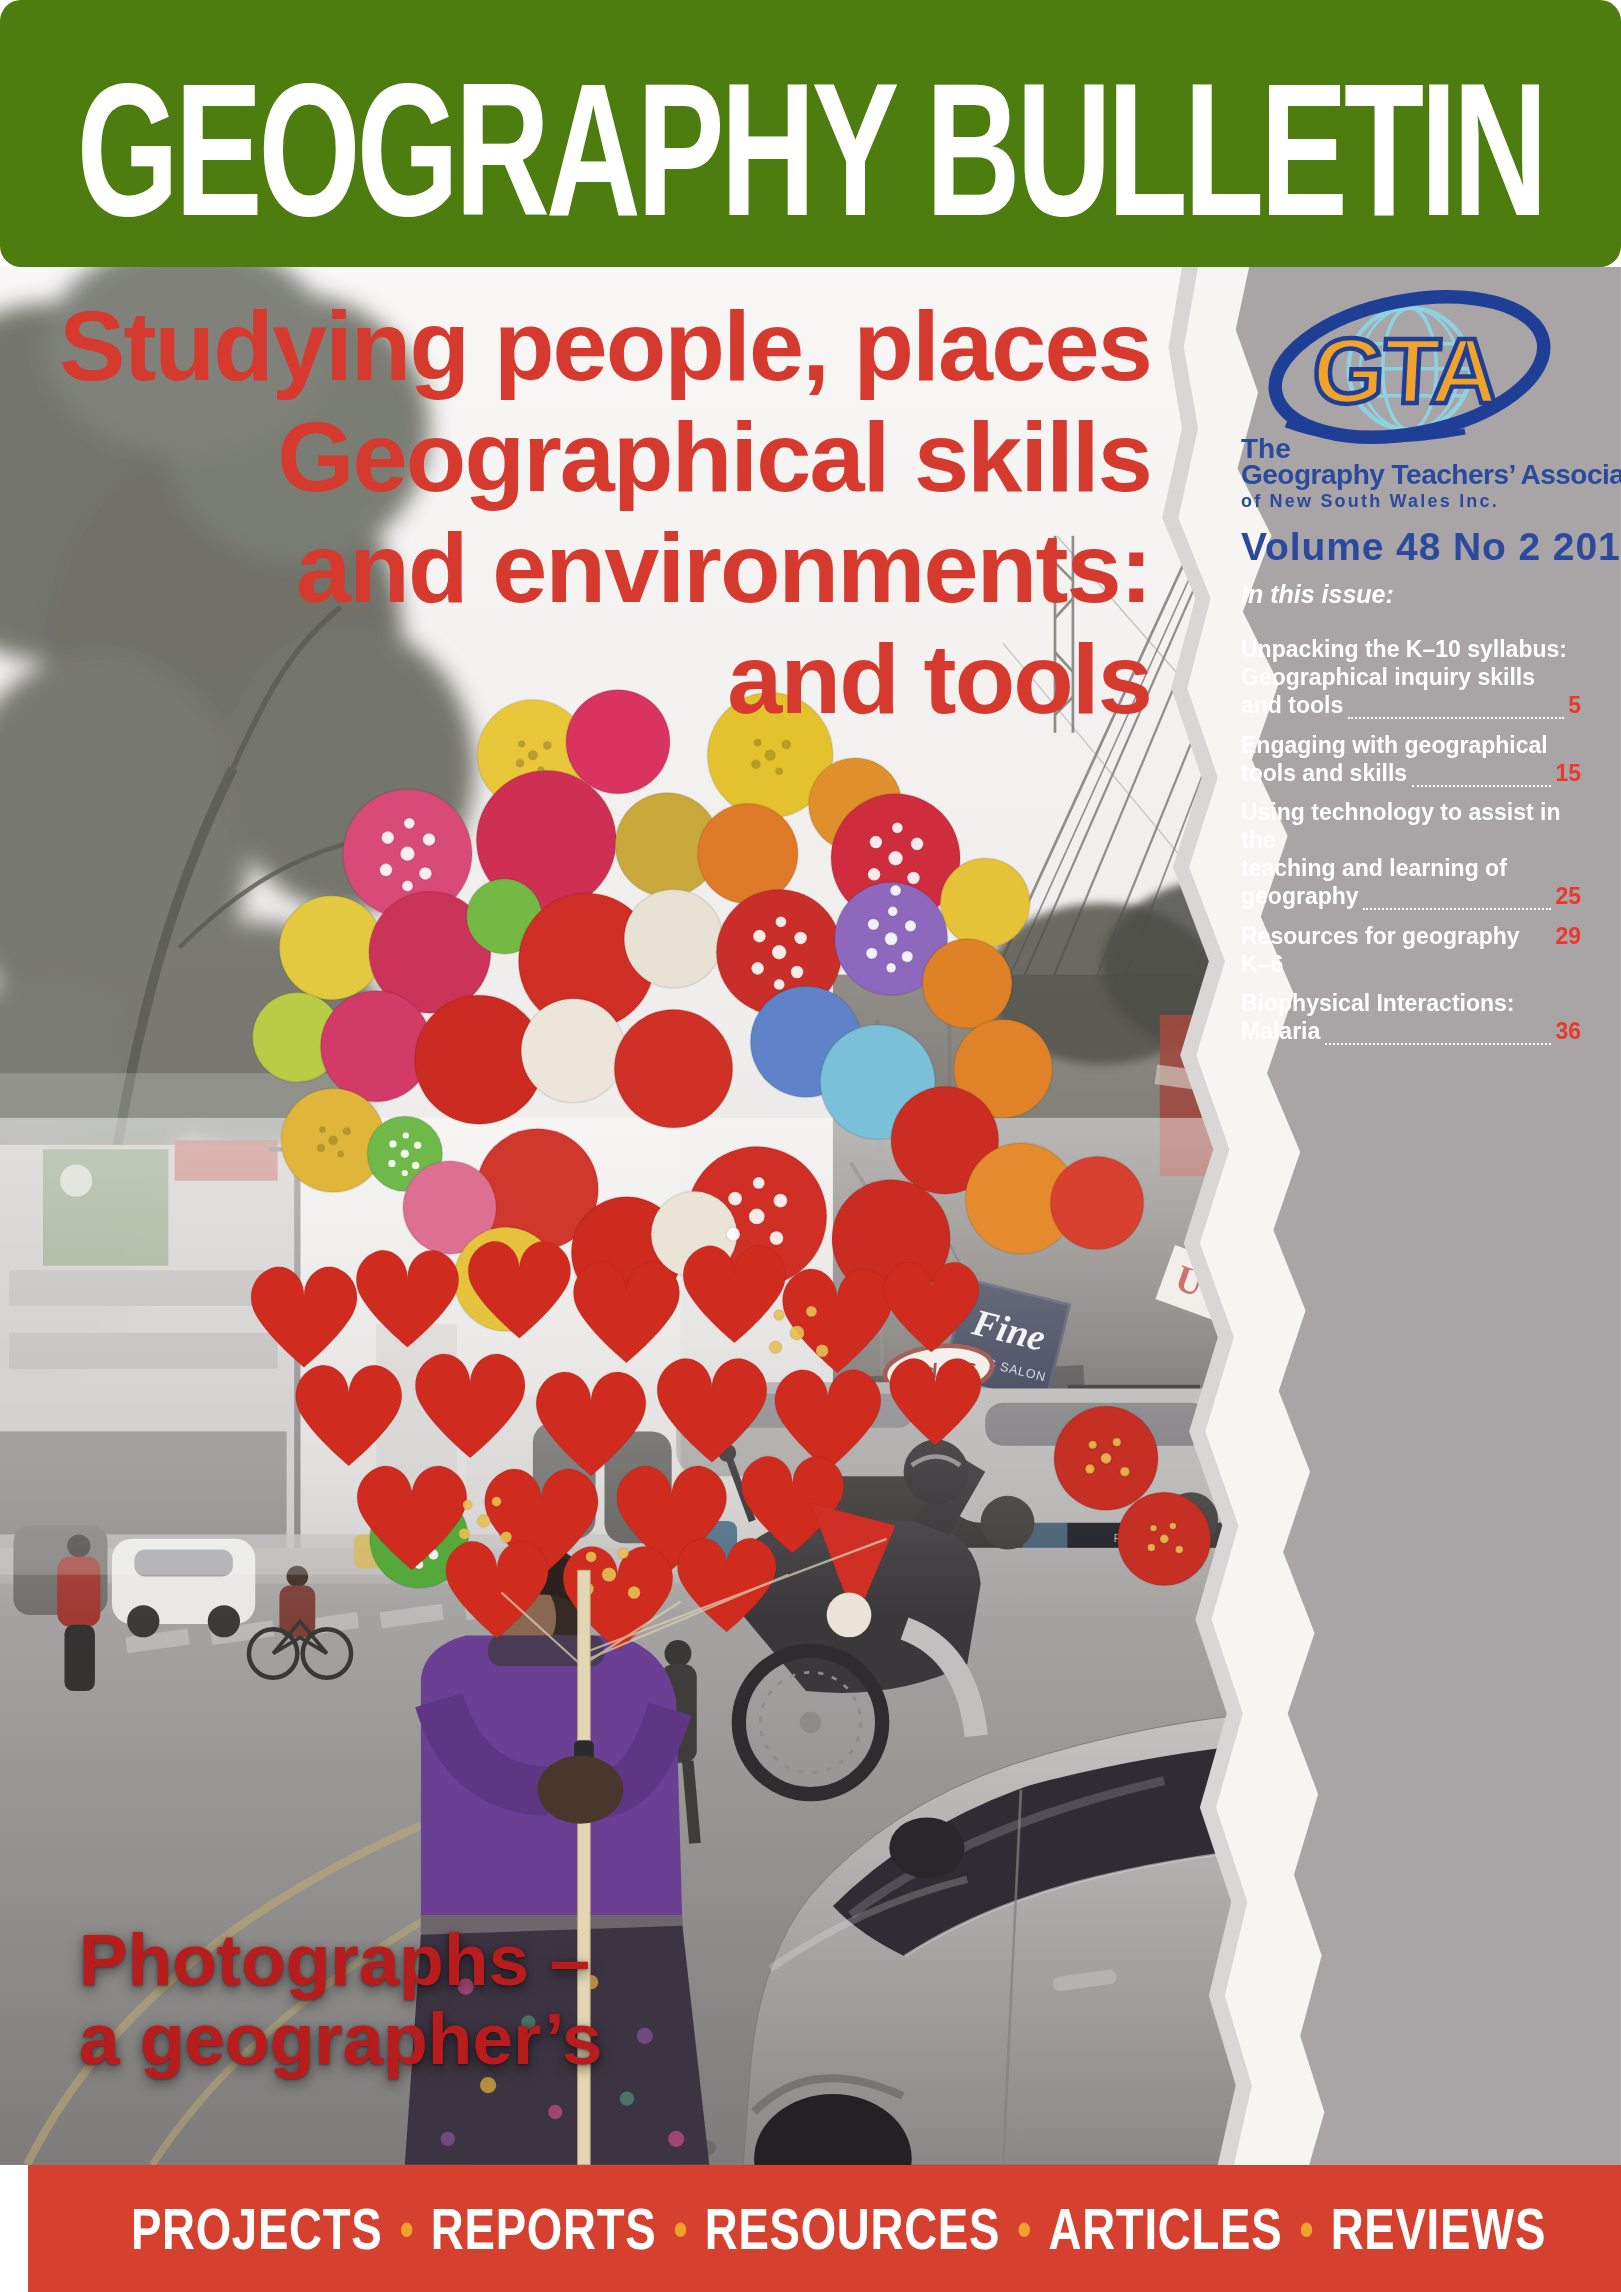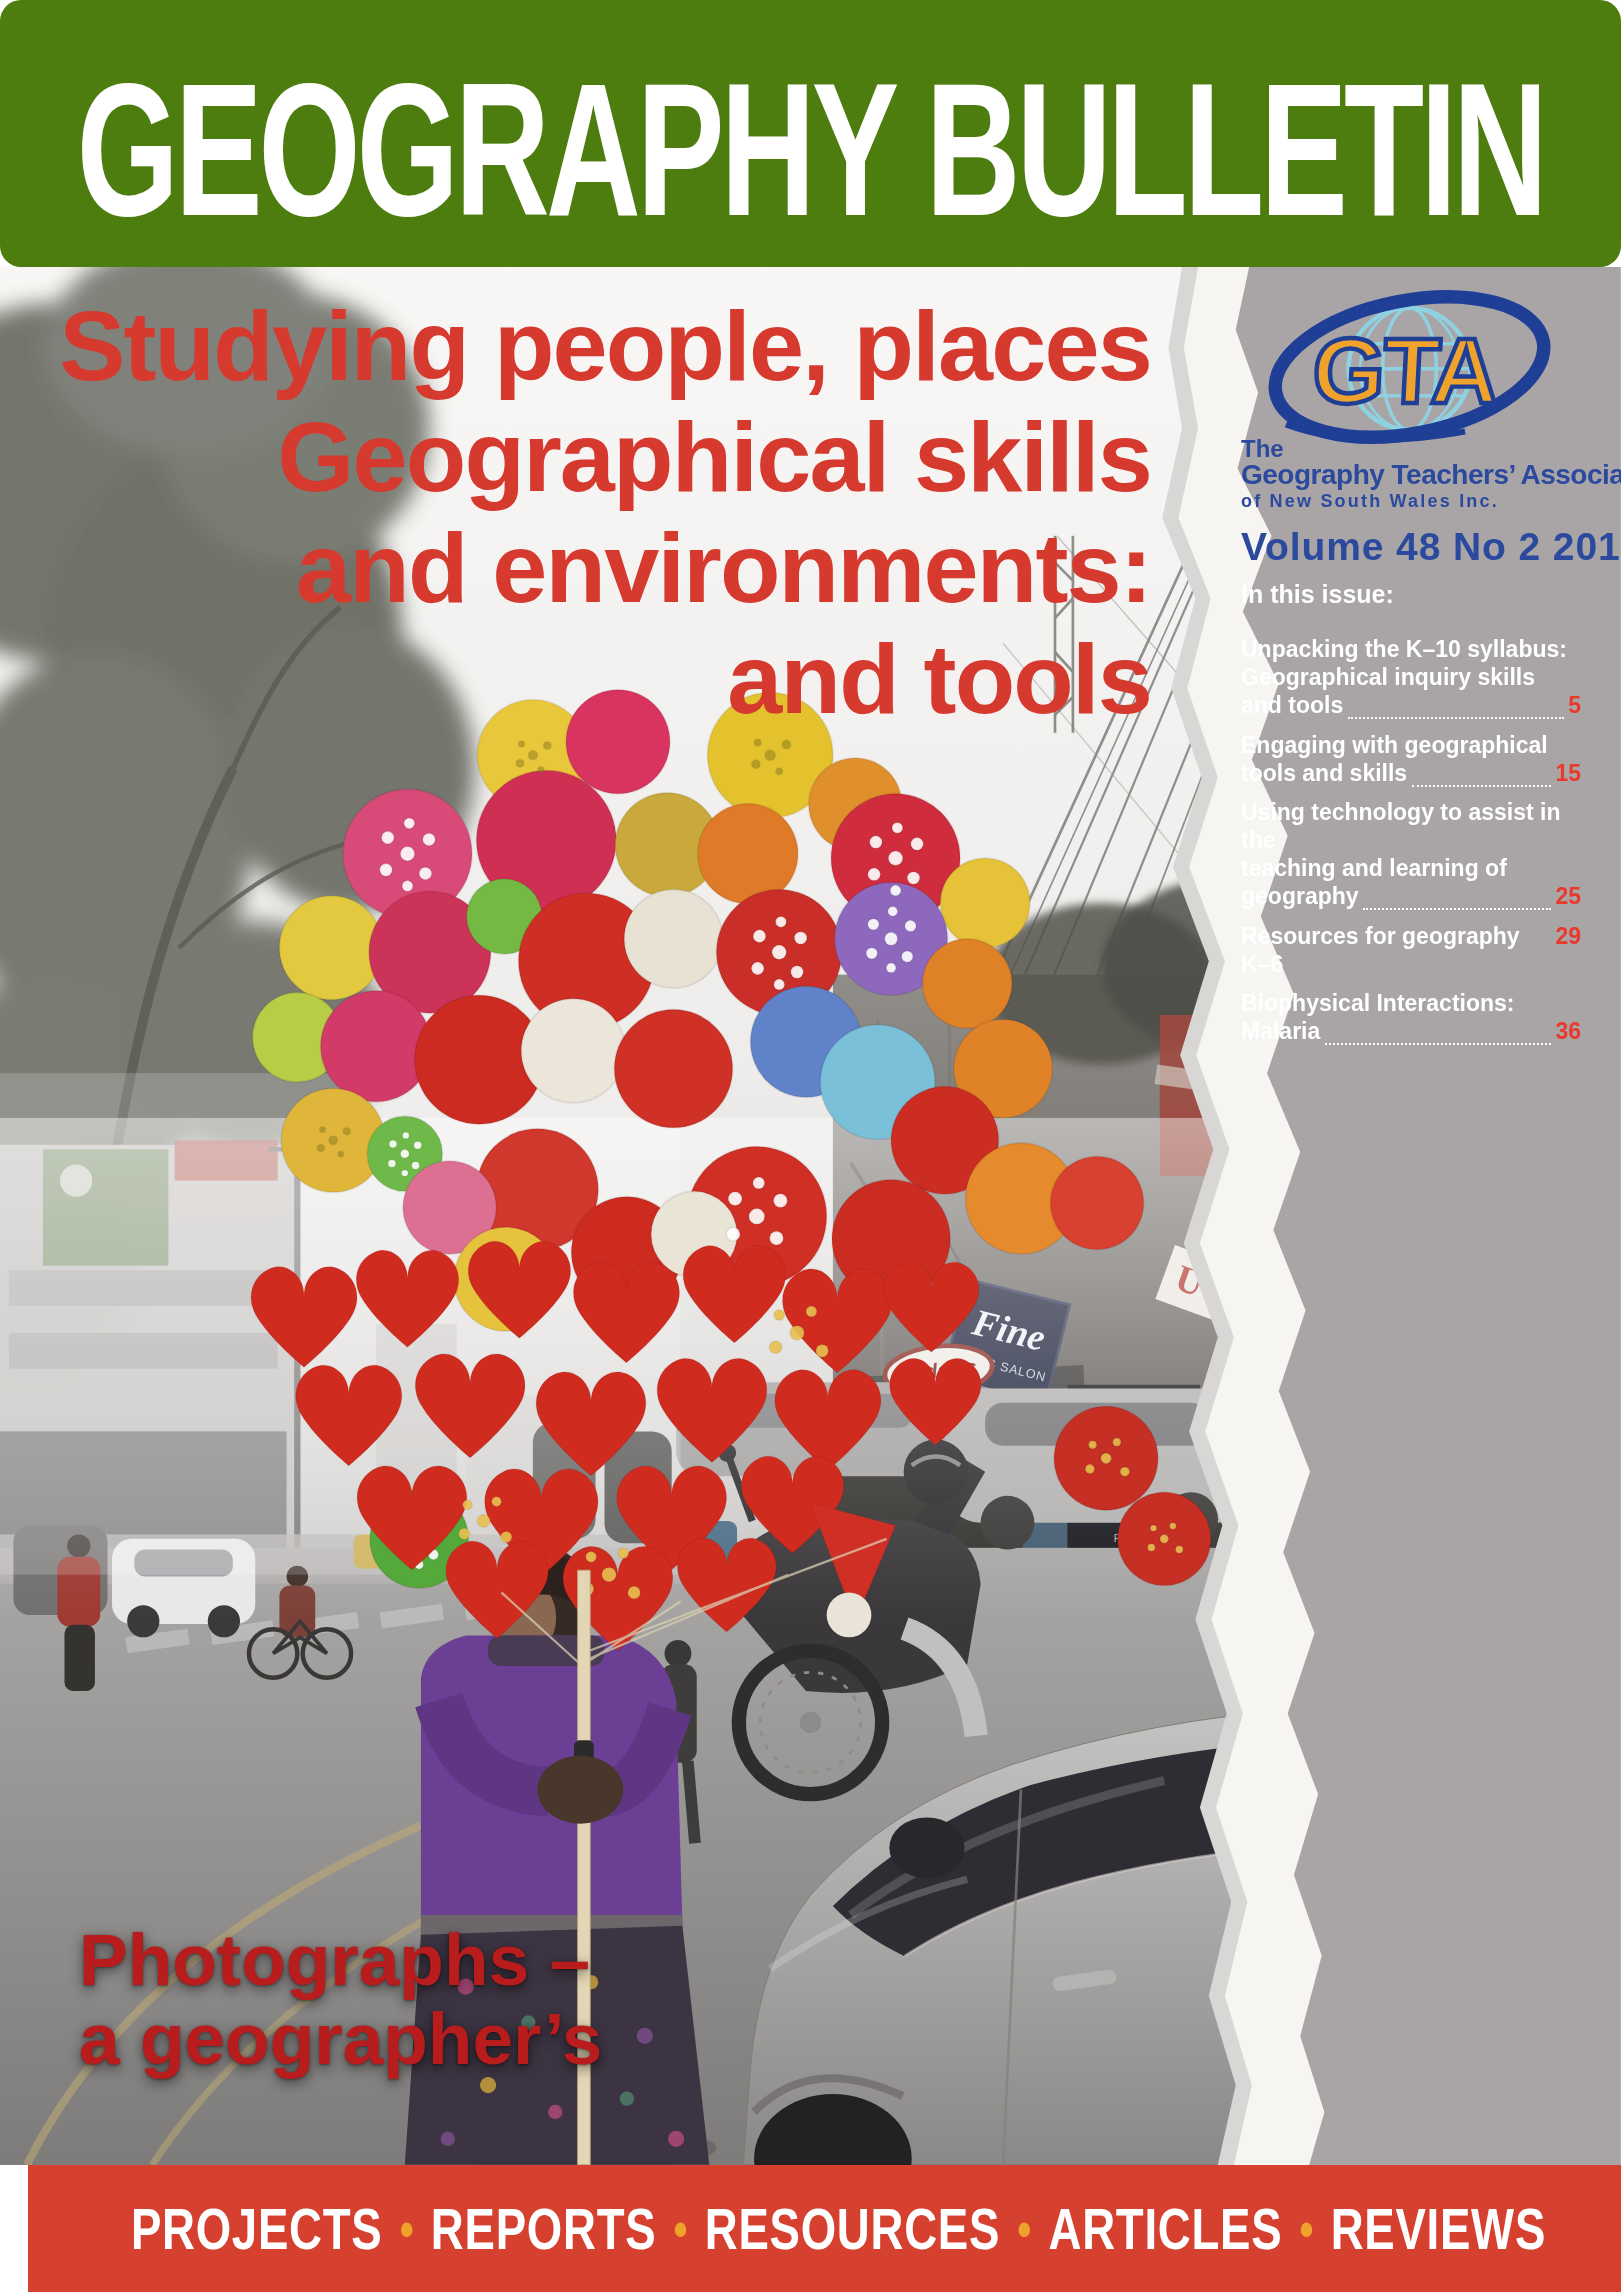--- a/index.html
+++ b/index.html
@@ -21,25 +21,25 @@
                font-weight:700;font-size:99px;line-height:111px;letter-spacing:-1.8px;white-space:nowrap;}
   .tagline{position:absolute;left:79px;top:1653px;color:#b91c1c;font-weight:700;font-size:73px;
            line-height:79px;text-shadow:0 3.6px 12.5px rgba(0,0,0,.55),0 0.9px 2.7px rgba(0,0,0,.4);white-space:nowrap;}
 
   
   .sidebar{position:absolute;top:0;right:0;width:475px;height:1898px;}
   .torn-svg{position:absolute;inset:0;display:block;}
   .sidebar-content{position:absolute;inset:0;}
   .gta-logo{position:absolute;left:113px;top:14.3px;width:301px;height:172px;}
   .org{position:absolute;left:95px;top:170px;width:346px;color:#2b4a9e;}
-  .org-the{font-size:24px;font-weight:700;line-height:23px;}
+  .org-the{font-size:28px;font-weight:700;line-height:23px;}
   .org-name{font-size:28px;font-weight:700;line-height:29.6px;letter-spacing:-0.5px;white-space:nowrap;}
   .org-sub{font-size:18px;font-weight:700;text-align:left;letter-spacing:2.2px;margin-top:1.8px;}
   .volume{position:absolute;left:95px;top:258px;font-size:39px;font-weight:700;color:#2b4a9e;letter-spacing:0.9px;white-space:nowrap;}
-  .issue-label{position:absolute;left:95px;top:313px;font-size:25px;font-weight:700;color:#ffffff;}
+  .issue-label{position:absolute;left:95px;top:313px;font-size:25px;font-weight:700;color:#ffffff;font-style:italic;}
   .toc{position:absolute;left:95px;top:368px;width:340px;color:#ffffff;font-size:23px;font-weight:700;line-height:28px;}
   .toc-entry{margin-bottom:11.6px;}
   .toc-row{display:flex;align-items:baseline;}
   .toc-leader{flex:1;border-bottom:2.7px dotted rgba(255,255,255,.95);margin:0 4.5px;align-self:flex-end;height:7.2px;}
   .toc-page{color:#e8392c;font-weight:700;}
 
   
   .footer{position:absolute;left:0;top:2165px;width:1621px;height:128px;background:#d6402f;
           display:flex;align-items:center;justify-content:center;overflow:hidden;margin-left:28px;}
   .footer-inner{display:flex;align-items:center;transform:scaleX(0.8);white-space:nowrap;}

